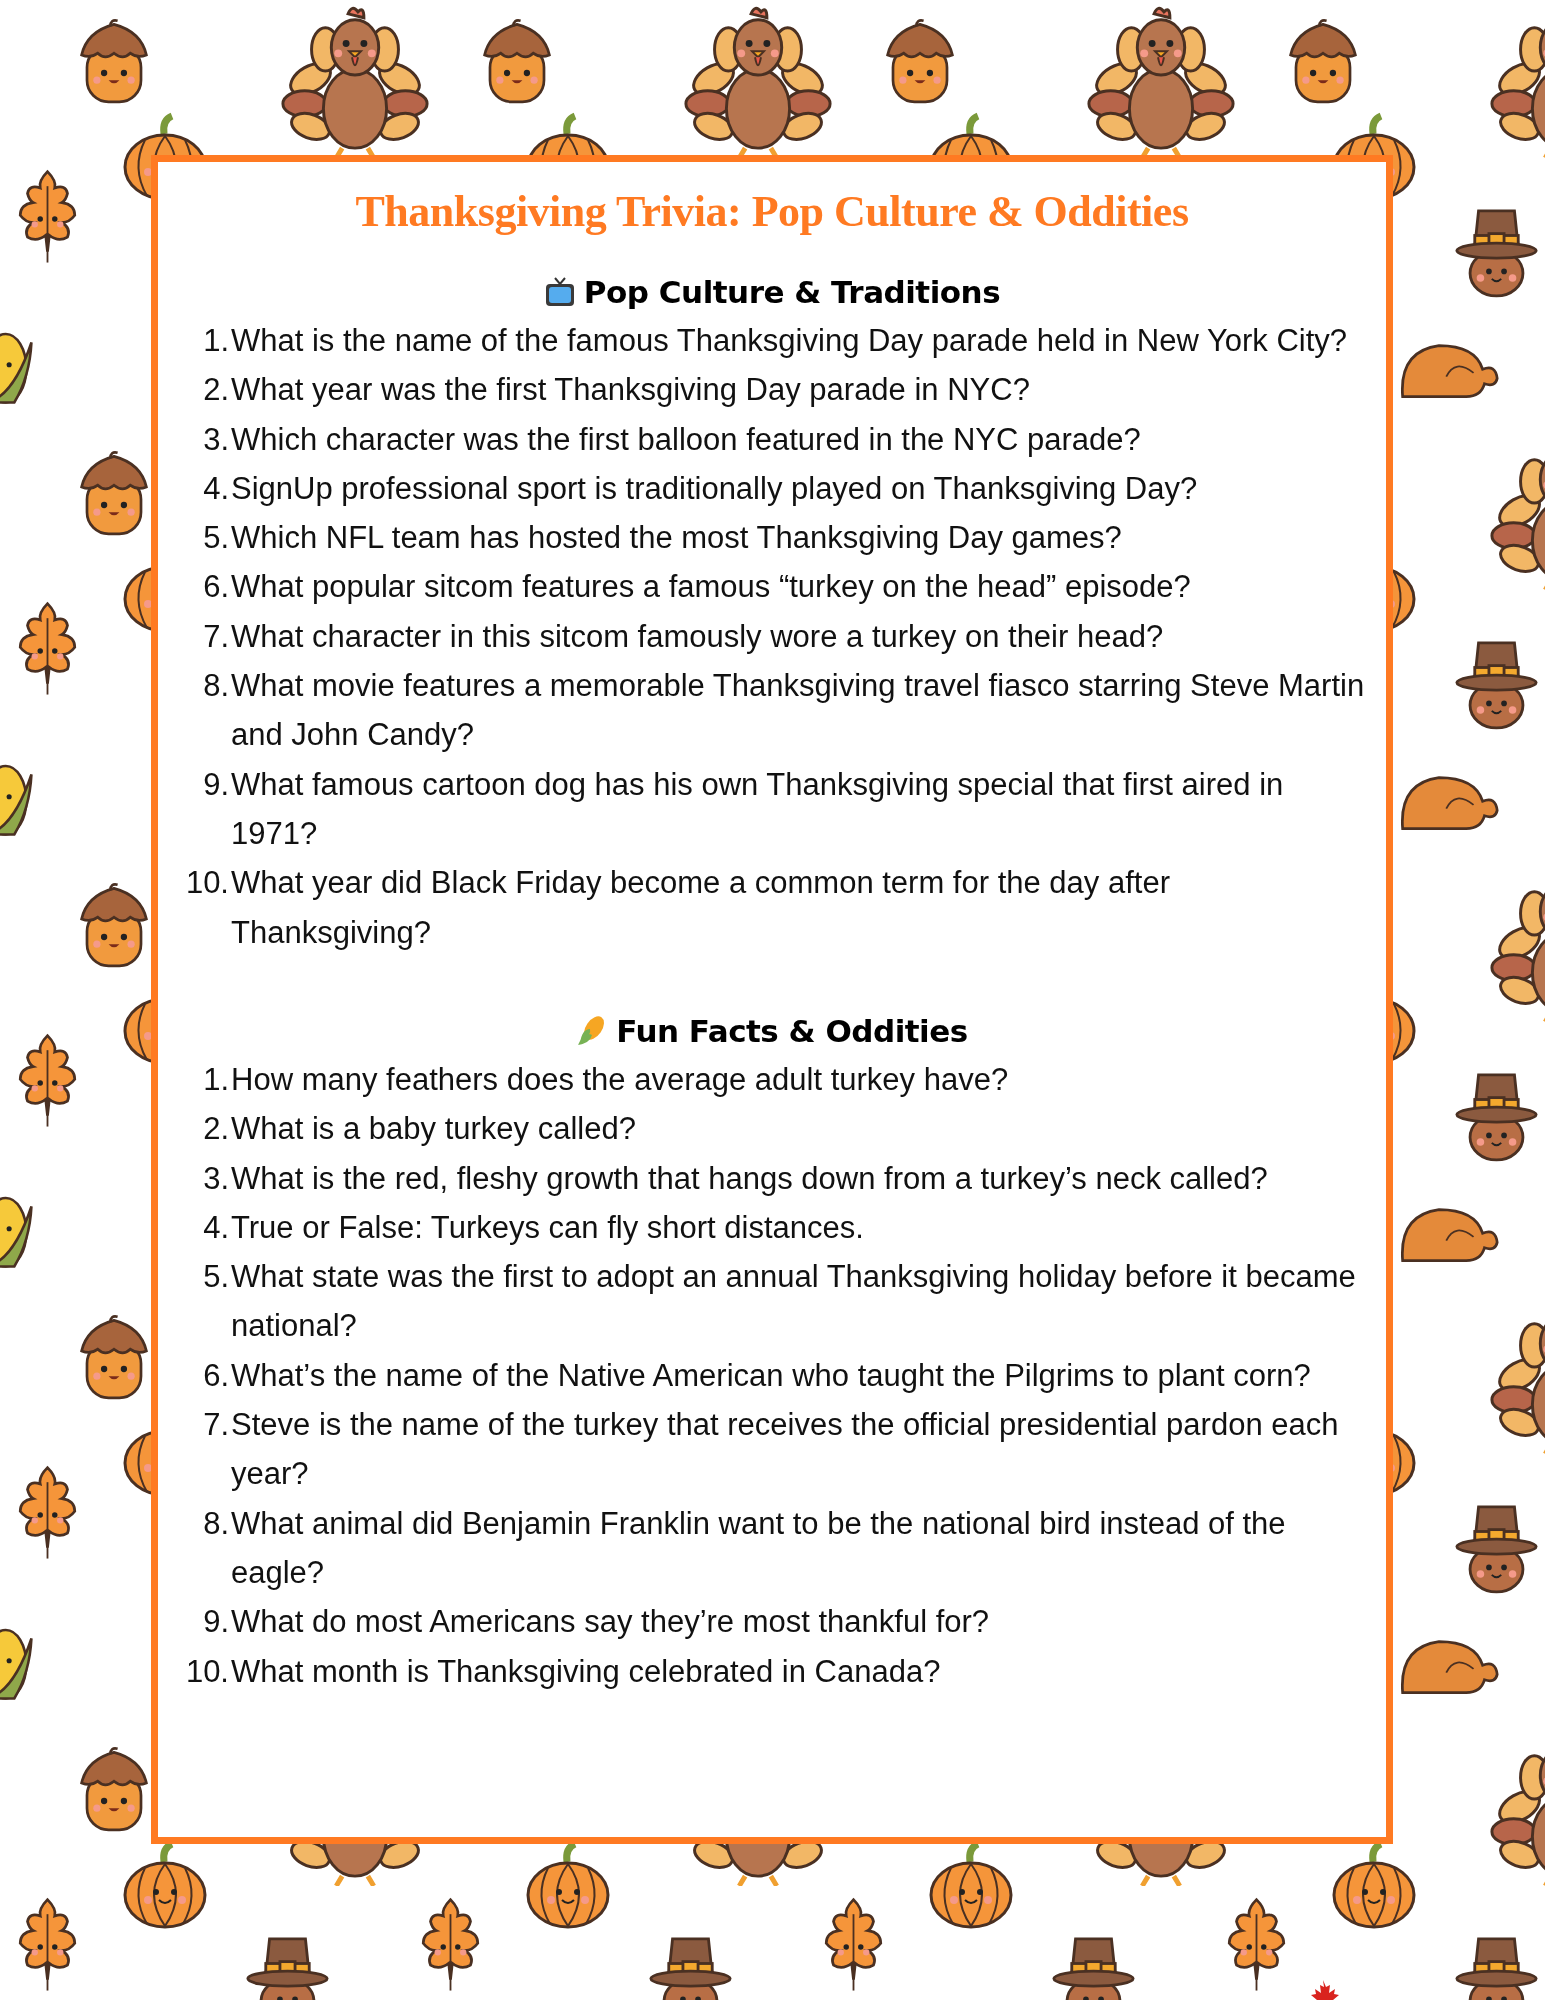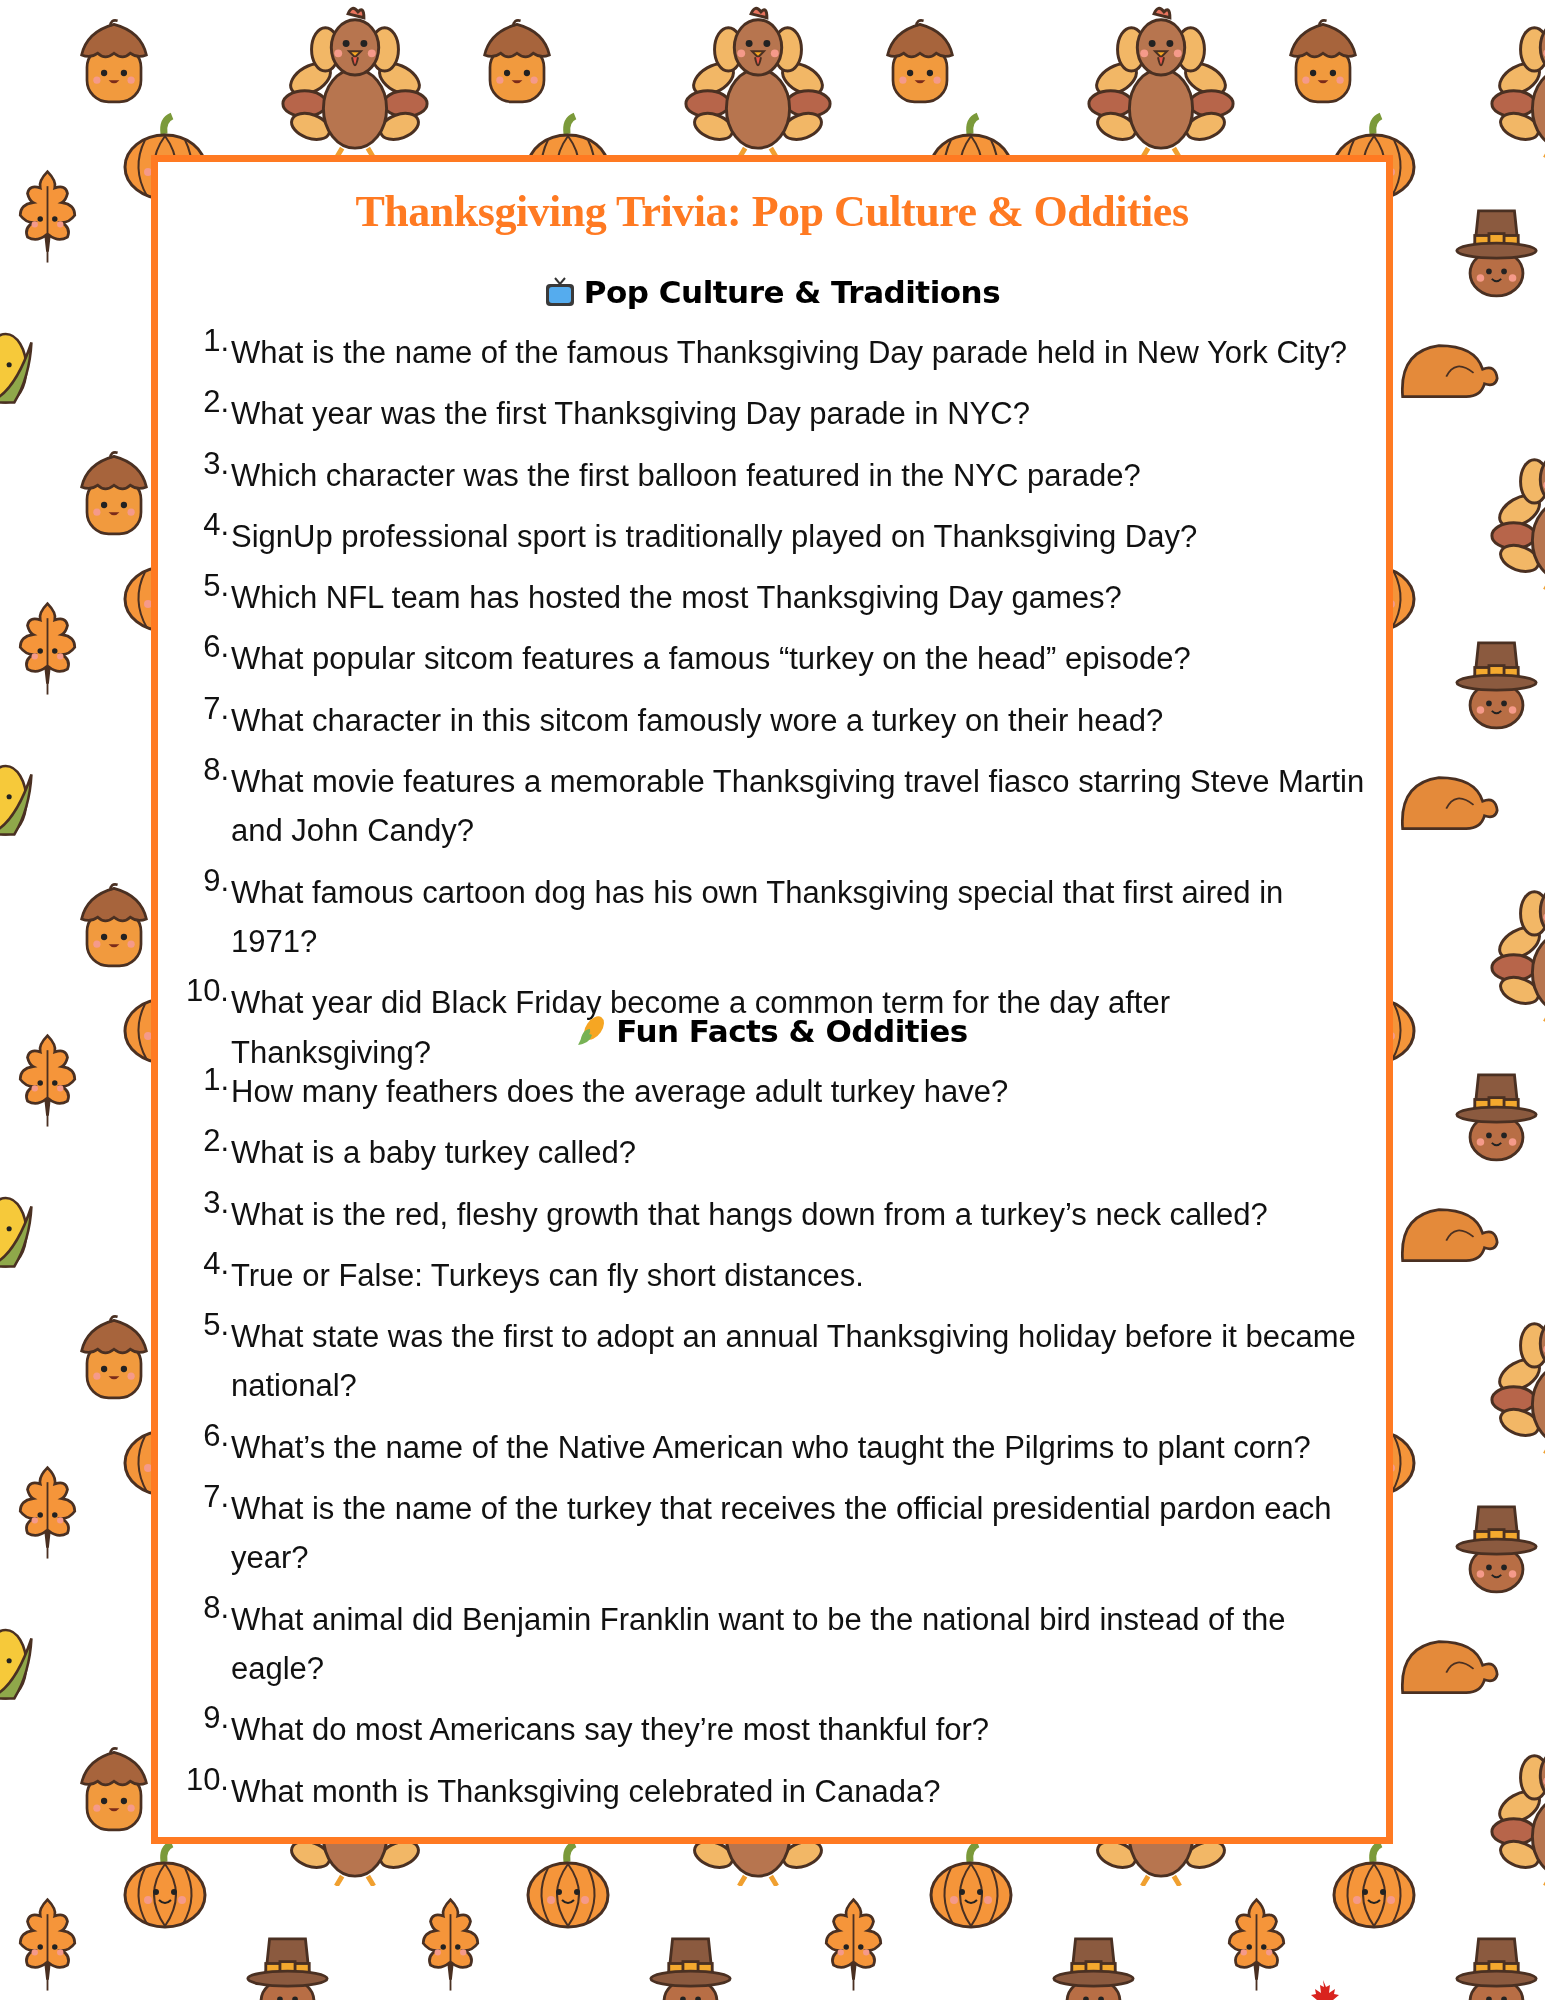--- a/index.html
+++ b/index.html
@@ -25,21 +25,21 @@
     font-weight:bold; font-size:31px; color:#000;
     font-family:"DejaVu Sans", sans-serif; letter-spacing:-0.5px;justify-content:center;
   }
   .section-heading .emoji { width:32px; height:32px; margin-right:8px; display:inline-block; }
   ol.qlist { list-style:none; margin:0; padding:0; }
   ol.qlist li {
     display:flex; font-size:31px; line-height:49.3px; color:#111;
     font-family:"Liberation Sans", sans-serif; font-weight:normal;
   }
   ol.qlist li .num { width:61px; text-align:right; flex:0 0 61px; padding-right:1px; }
-  ol.qlist li .txt { flex:1; padding-left:1px;margin-top:12px; }
+  ol.qlist li .txt { flex:1; padding-left:1px; }
   .logo {
     position:absolute; left:1290px; top:2000px; font-family:"DejaVu Sans", sans-serif;
     font-weight:bold; color:#0B84BC; font-size:46px; letter-spacing:-1px;
   }
   .logo .leaf { position:absolute; left:16px; top:-22px; width:34px; height:34px; }
 </style>
 </head>
 <body>
 
 <div id="bg">
@@ -622,21 +622,21 @@
         <li>
           <span class="num">5.</span>
           <span class="txt">What state was the first to adopt an annual Thanksgiving holiday before it became national?</span>
         </li>
         <li>
           <span class="num">6.</span>
           <span class="txt">What’s the name of the Native American who taught the Pilgrims to plant corn?</span>
         </li>
         <li>
           <span class="num">7.</span>
-          <span class="txt">What is the name of the turkey that receives the official presidential pardon each year?</span>
+          <span class="txt">Steve is the name of the turkey that receives the official presidential pardon each year?</span>
         </li>
         <li>
           <span class="num">8.</span>
           <span class="txt">What animal did Benjamin Franklin want to be the national bird instead of the eagle?</span>
         </li>
         <li>
           <span class="num">9.</span>
           <span class="txt">What do most Americans say they’re most thankful for?</span>
         </li>
         <li>

